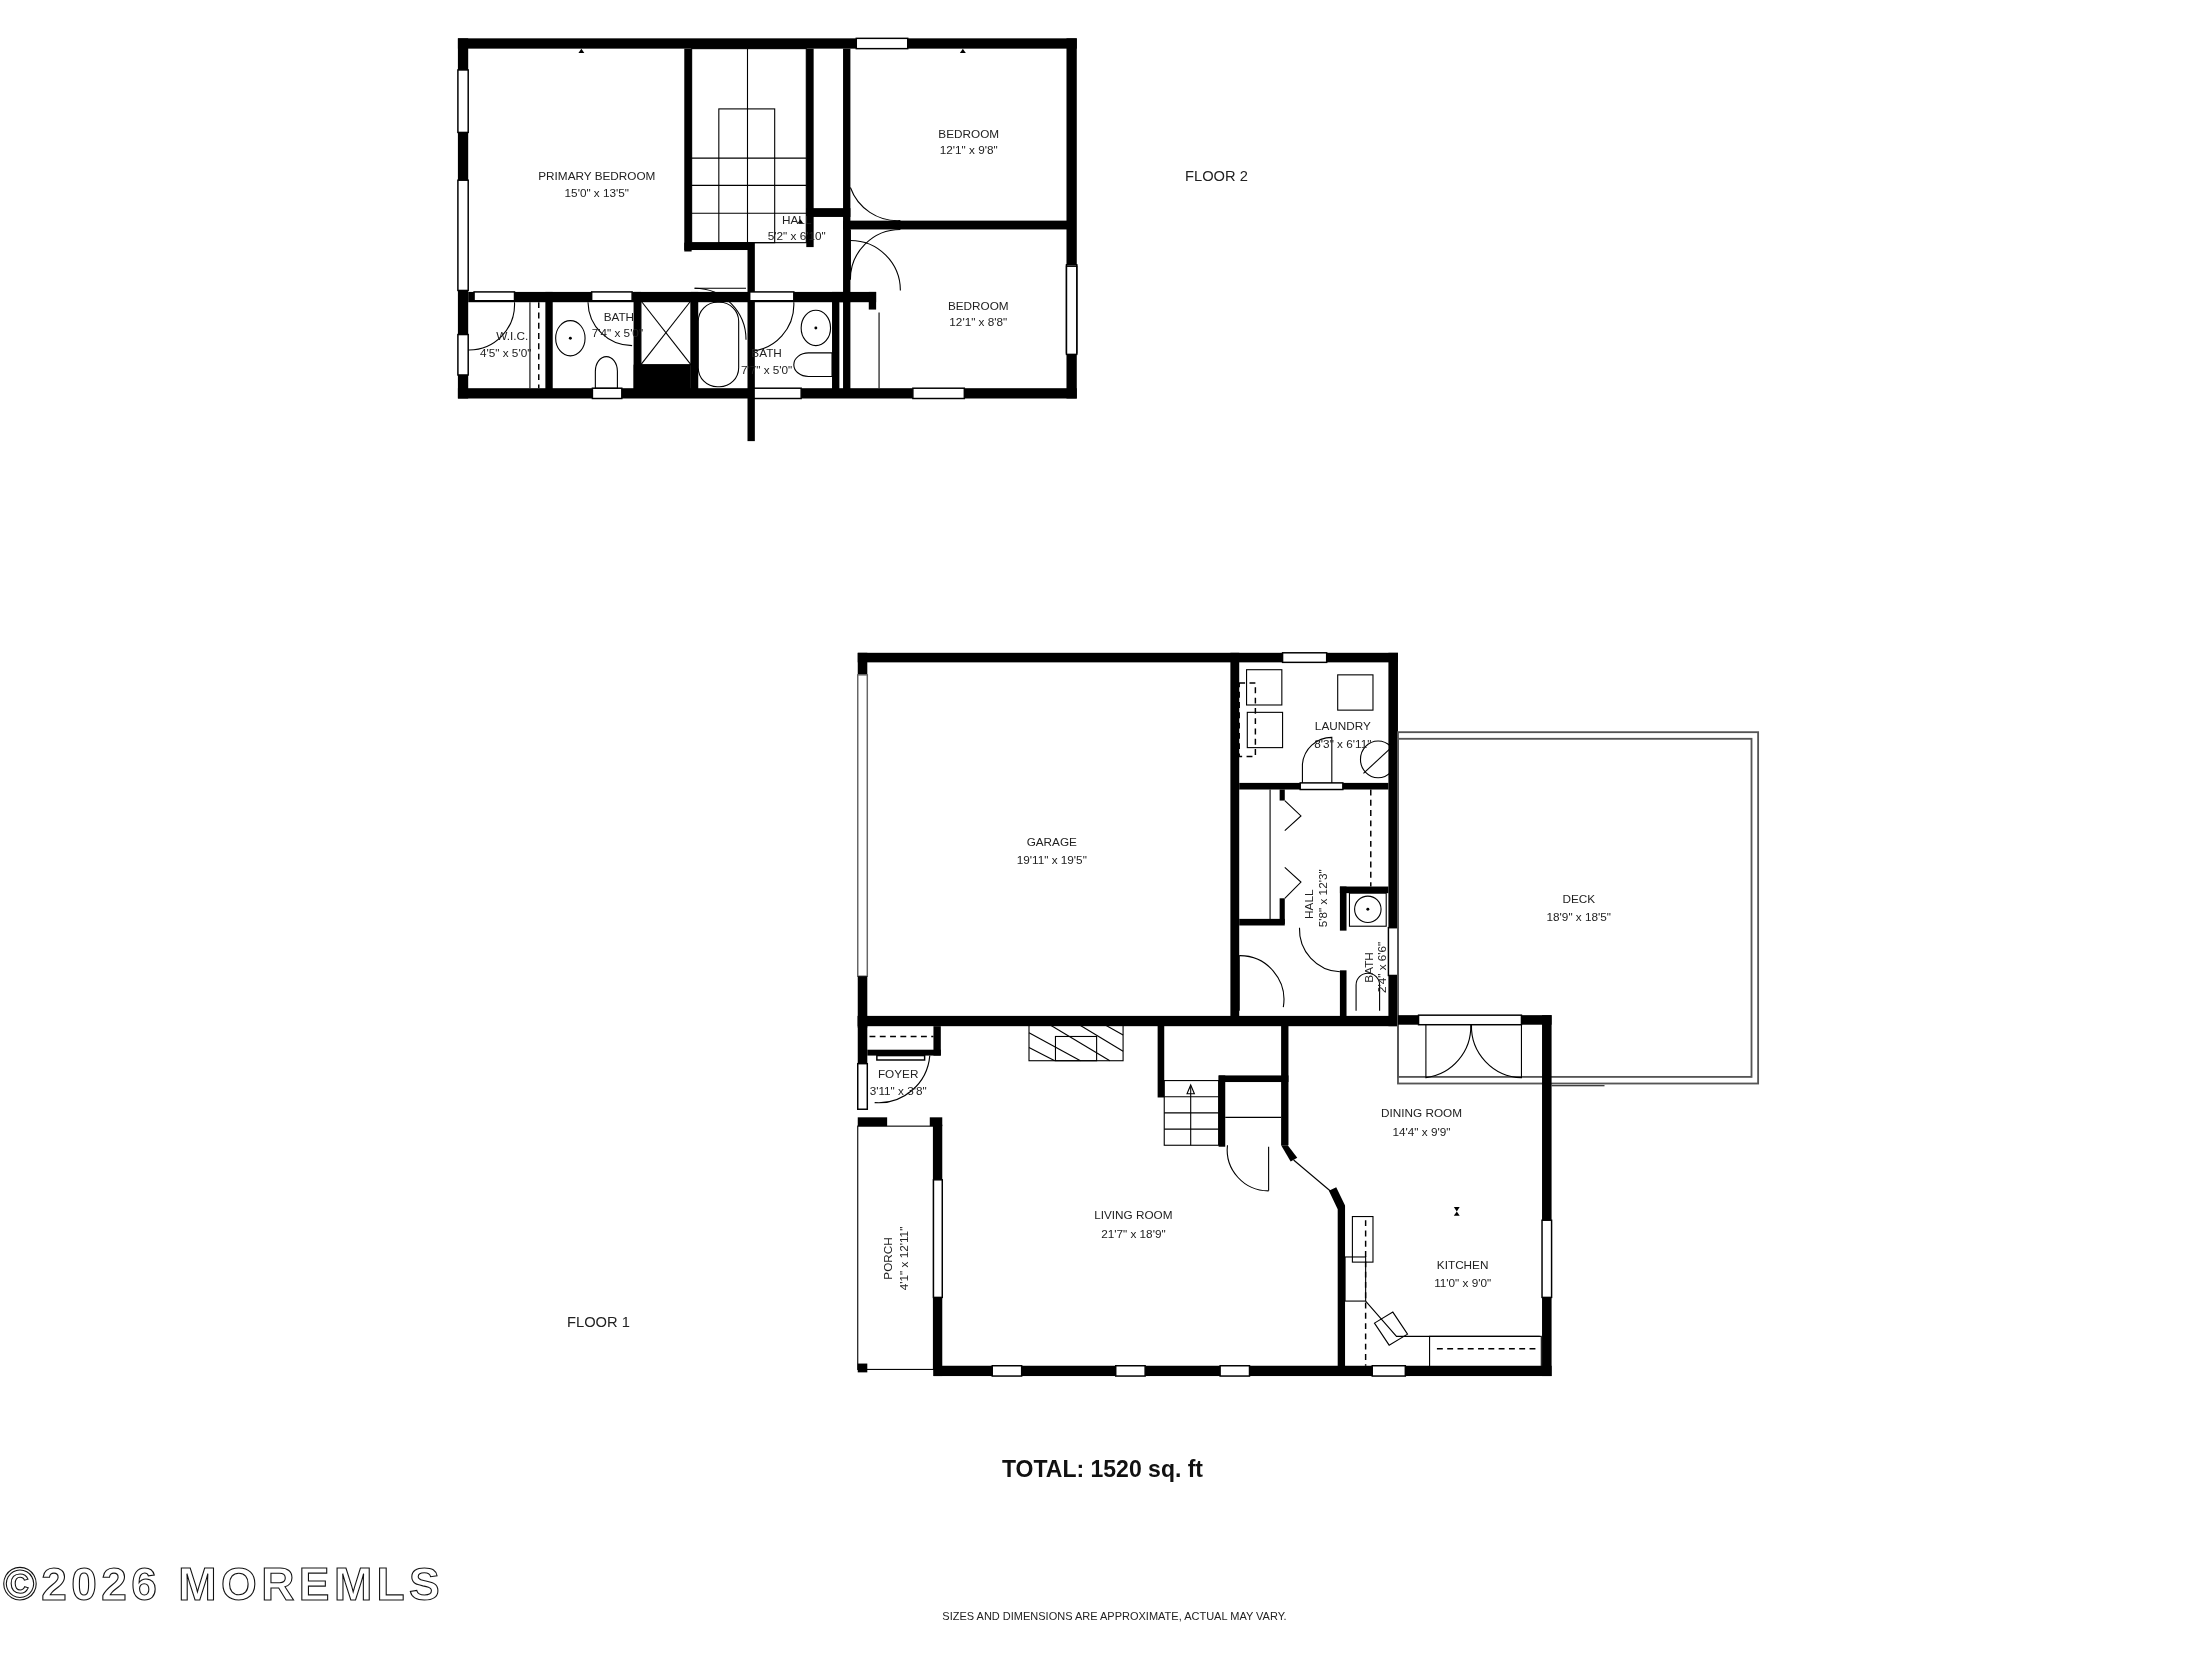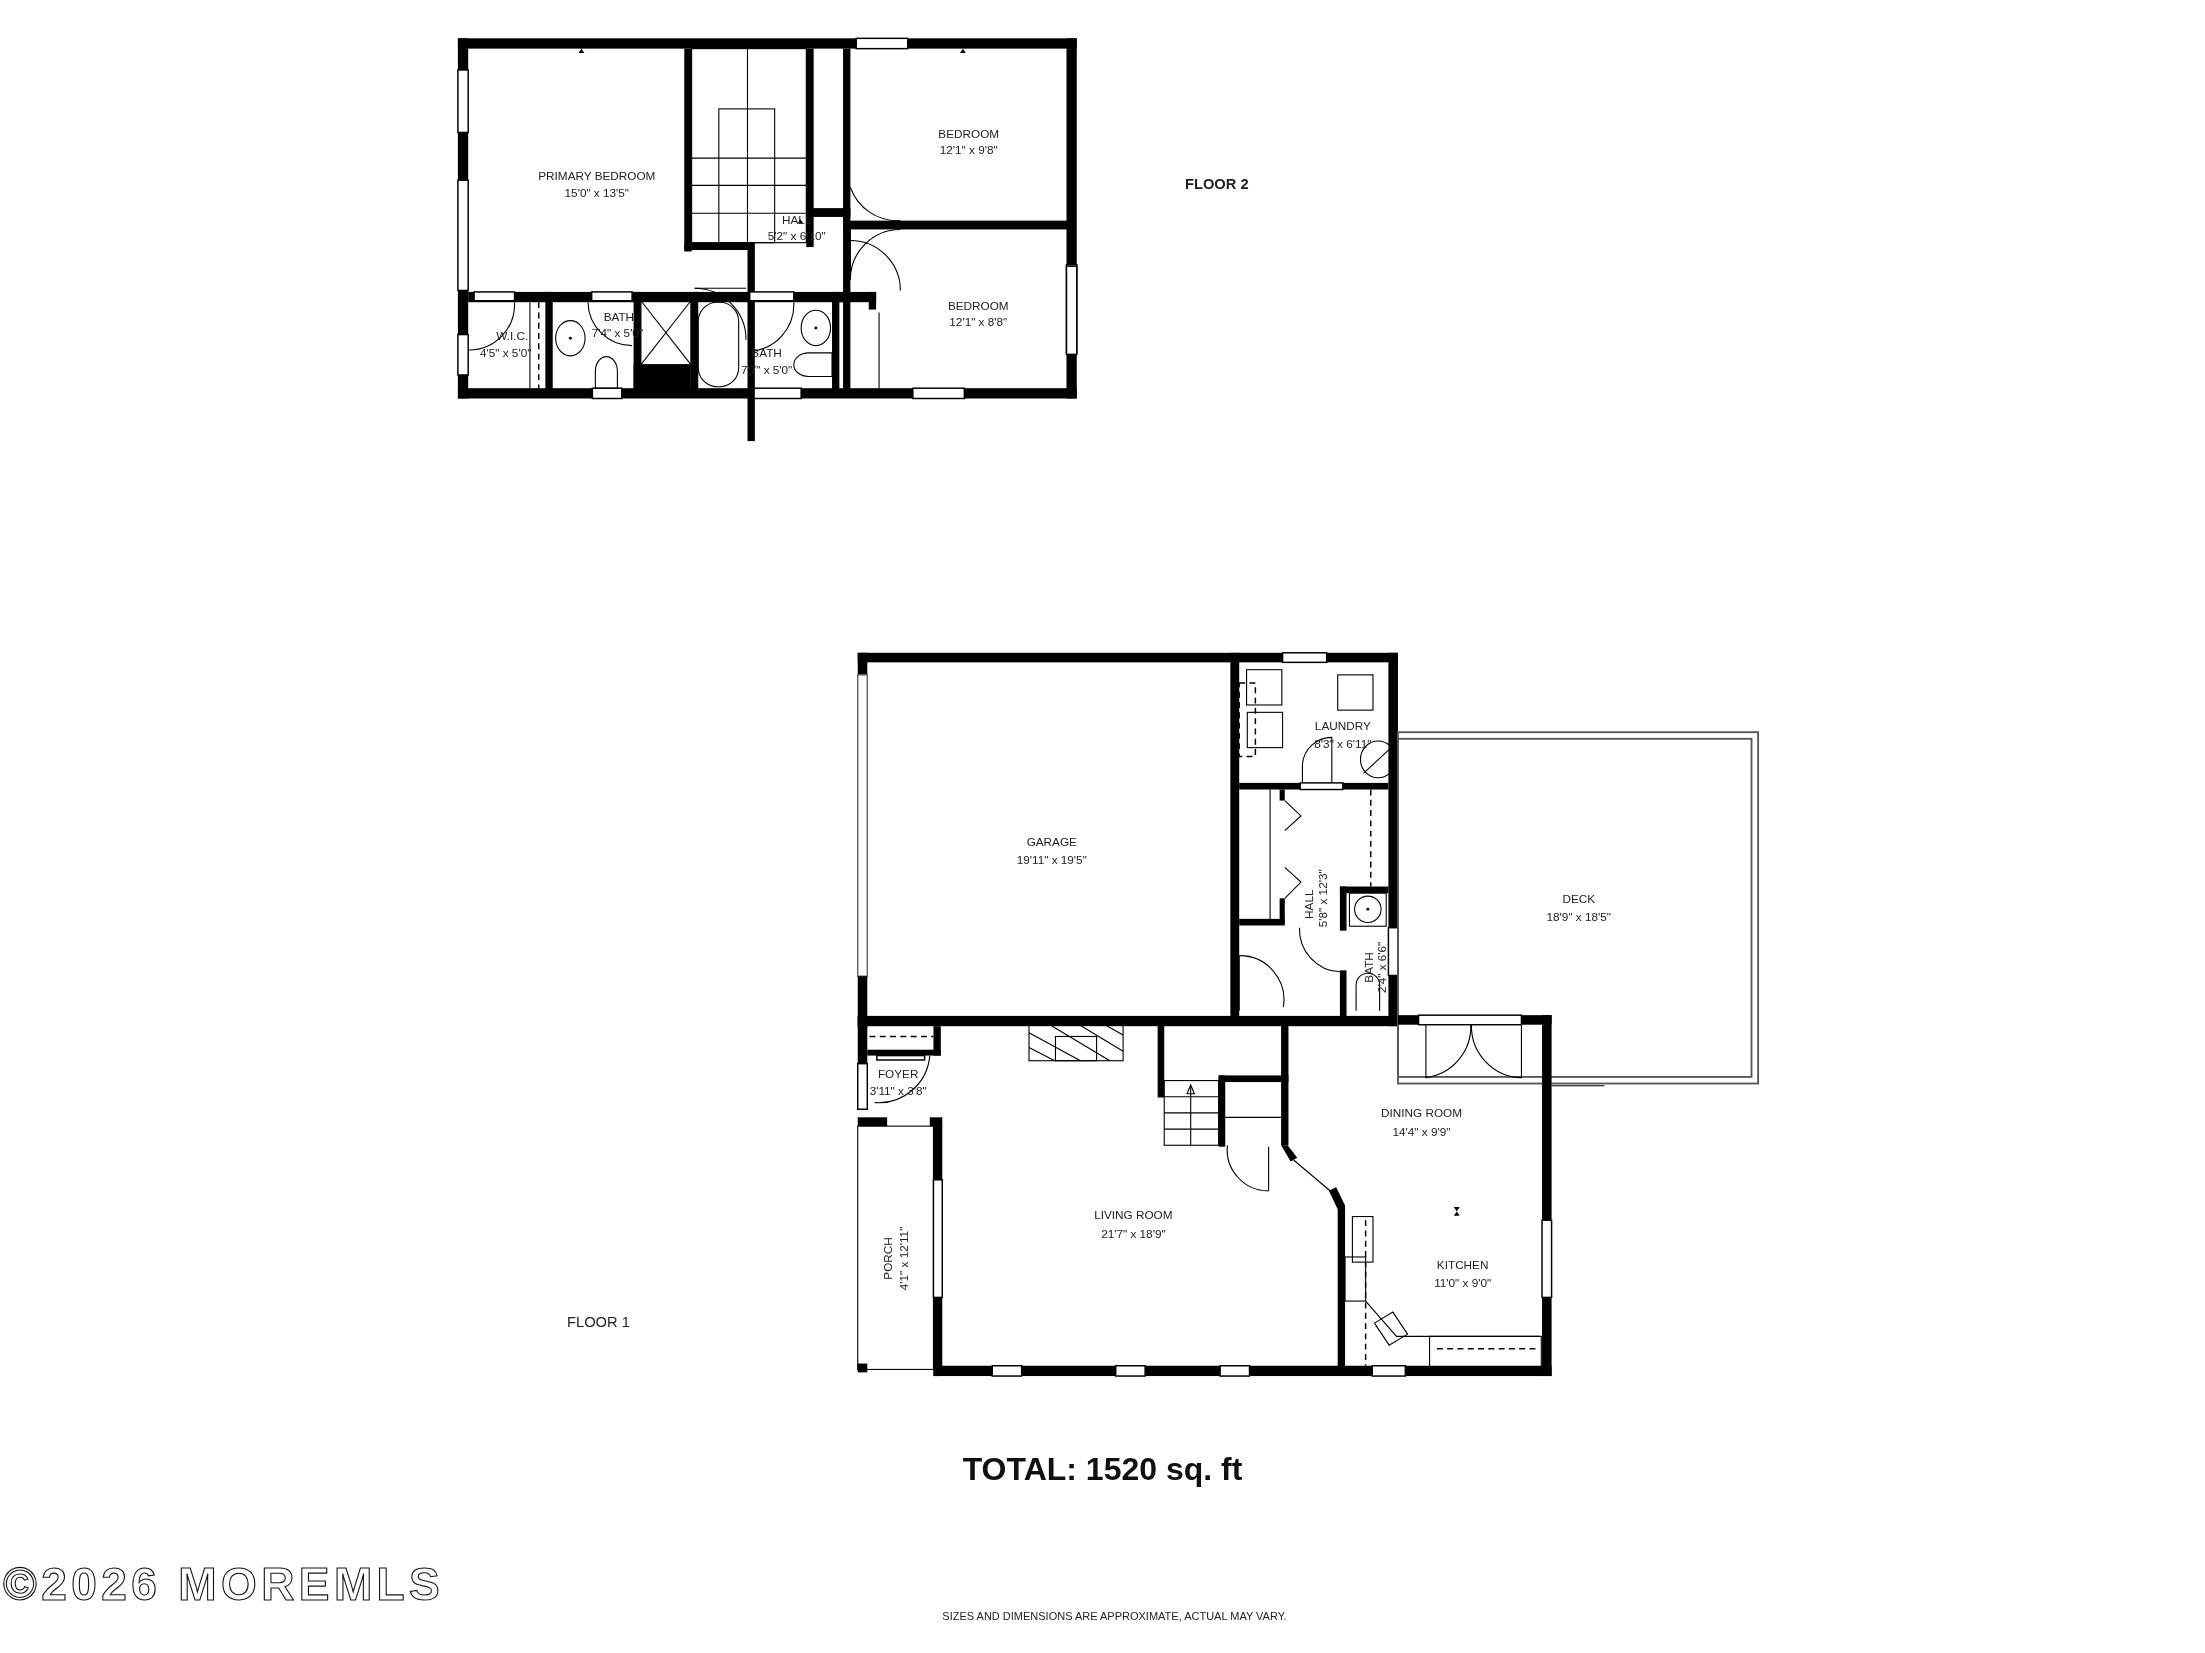--- a/index.html
+++ b/index.html
@@ -8,21 +8,21 @@
   .wall { fill:#000; }
   .thin1 { fill:none; stroke:#000; stroke-width:1.5; }
   .dash { fill:none; stroke:#000; stroke-width:2; stroke-dasharray:8 6; }
   .win { fill:#fff; stroke:#000; stroke-width:2; }
   .deckline { fill:none; stroke:#555; stroke-width:2.5; }
   .mark { fill:#000; }
   .room-label { font-family:"Liberation Sans", "DejaVu Sans", sans-serif; font-size:16px; fill:#222; text-anchor:middle; }
   .room-dim { font-family:"Liberation Sans", "DejaVu Sans", sans-serif; font-size:16px; fill:#222; text-anchor:middle; }
   .floor-label { position:absolute; font-family:"Liberation Sans", "DejaVu Sans", sans-serif; font-size:14.7px; color:#222; white-space:nowrap; }
   .summary { position:absolute; left:0; width:2205px; text-align:center; font-family:"Liberation Sans", "DejaVu Sans", sans-serif; color:#111; }
-  .summary .total { font-weight:bold; font-size:32px; line-height:31px; }
+  .summary .total { font-weight:bold; font-size:23px; line-height:31px; }
   .summary .line { font-size:25px; line-height:31px; }
   .disclaimer { position:absolute; left:12px; width:2205px; text-align:center; top:1610px; font-family:"Liberation Sans", "DejaVu Sans", sans-serif; font-size:11px; color:#222; }
   .watermark { position:absolute; left:2.9px; top:1557px; font-family:"Liberation Sans", "DejaVu Sans", sans-serif; font-size:46px; font-weight:700; color:transparent; -webkit-text-stroke:1.1px #111; letter-spacing:4.4px; white-space:nowrap; }
 </style>
 </head>
 <body>
 
 <svg class="plan" viewBox="0 0 3000 2250" xmlns="http://www.w3.org/2000/svg">
 
   <g>
@@ -271,21 +271,21 @@
     <text class="room-dim" x="1934" y="1545">14'4" x 9'9"</text>
     <text class="room-label" x="1542" y="1659">LIVING ROOM</text>
     <text class="room-dim" x="1542" y="1684">21'7" x 18'9"</text>
     <text class="room-label" x="1213" y="1712" transform="rotate(-90 1213 1712)">PORCH</text>
     <text class="room-dim" x="1235" y="1712" transform="rotate(-90 1235 1712)">4'1" x 12'11"</text>
     <text class="room-label" x="1990" y="1727">KITCHEN</text>
     <text class="room-dim" x="1990" y="1751">11'0" x 9'0"</text>
   </g>
 </svg>
 
-<div class="floor-label" style="left:1185px; top:176px;font-weight:bold;">FLOOR 2</div>
+<div class="floor-label" style="left:1185px; top:168px;">FLOOR 2</div>
 <div class="floor-label" style="left:567px; top:1314px;">FLOOR 1</div>
 
 <div class="summary" style="top:1454px;">
   <div class="total">TOTAL: 1520 sq. ft</div>
 </div>
 
 <div class="disclaimer">SIZES AND DIMENSIONS ARE APPROXIMATE, ACTUAL MAY VARY.</div>
 
 <div class="watermark">©2026 MOREMLS</div>
 

